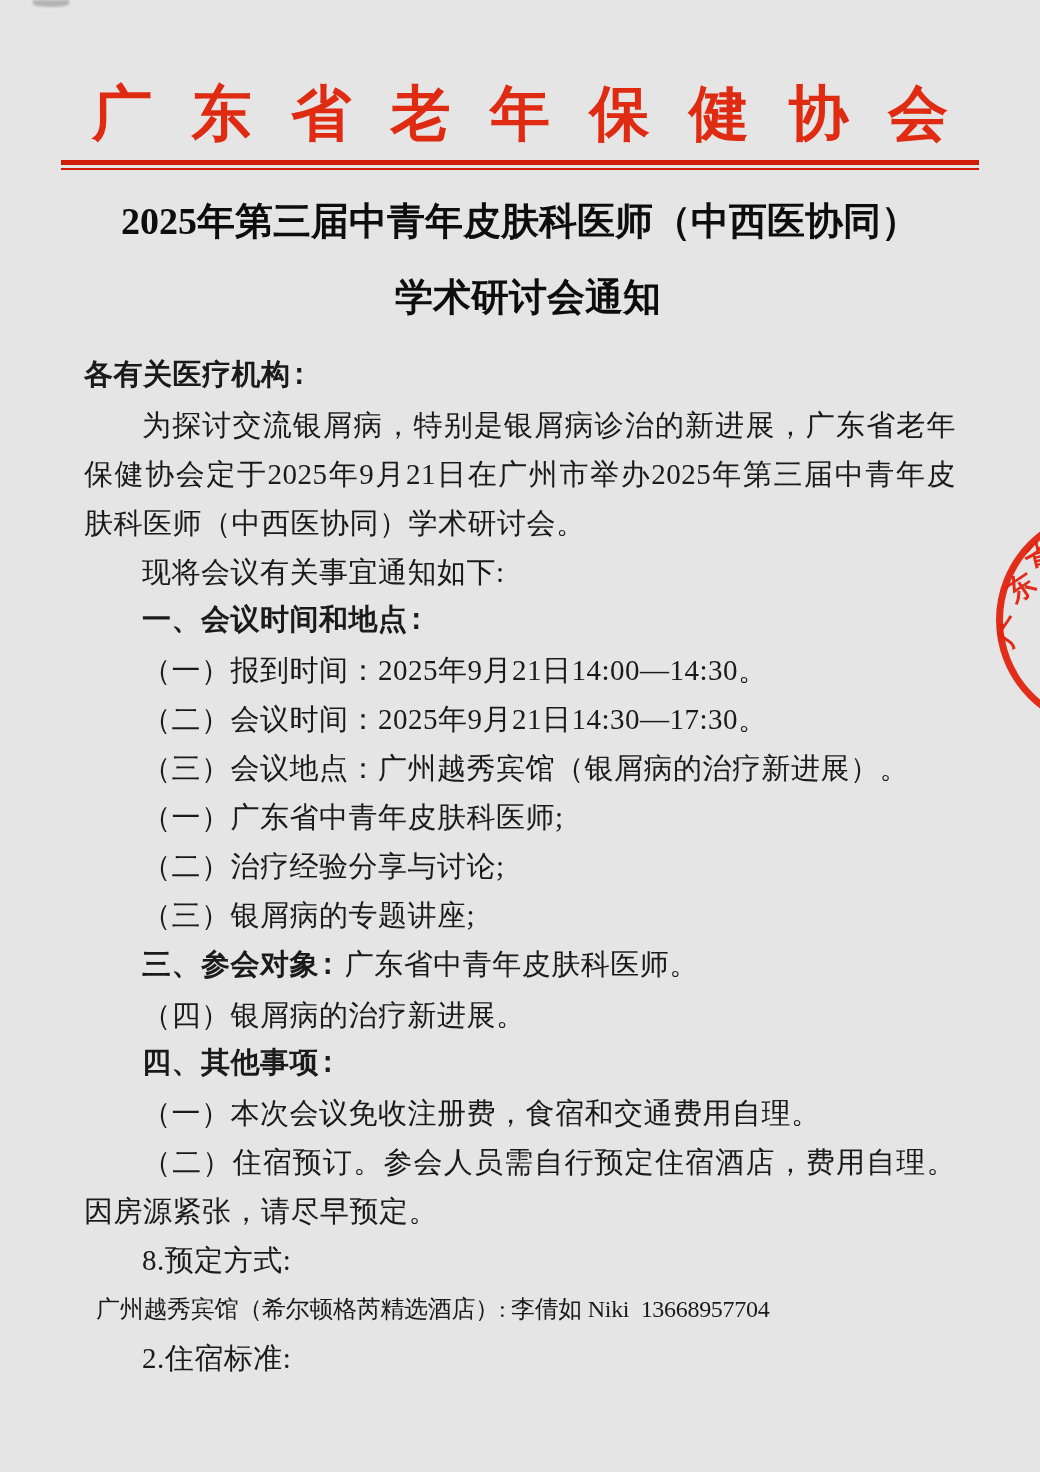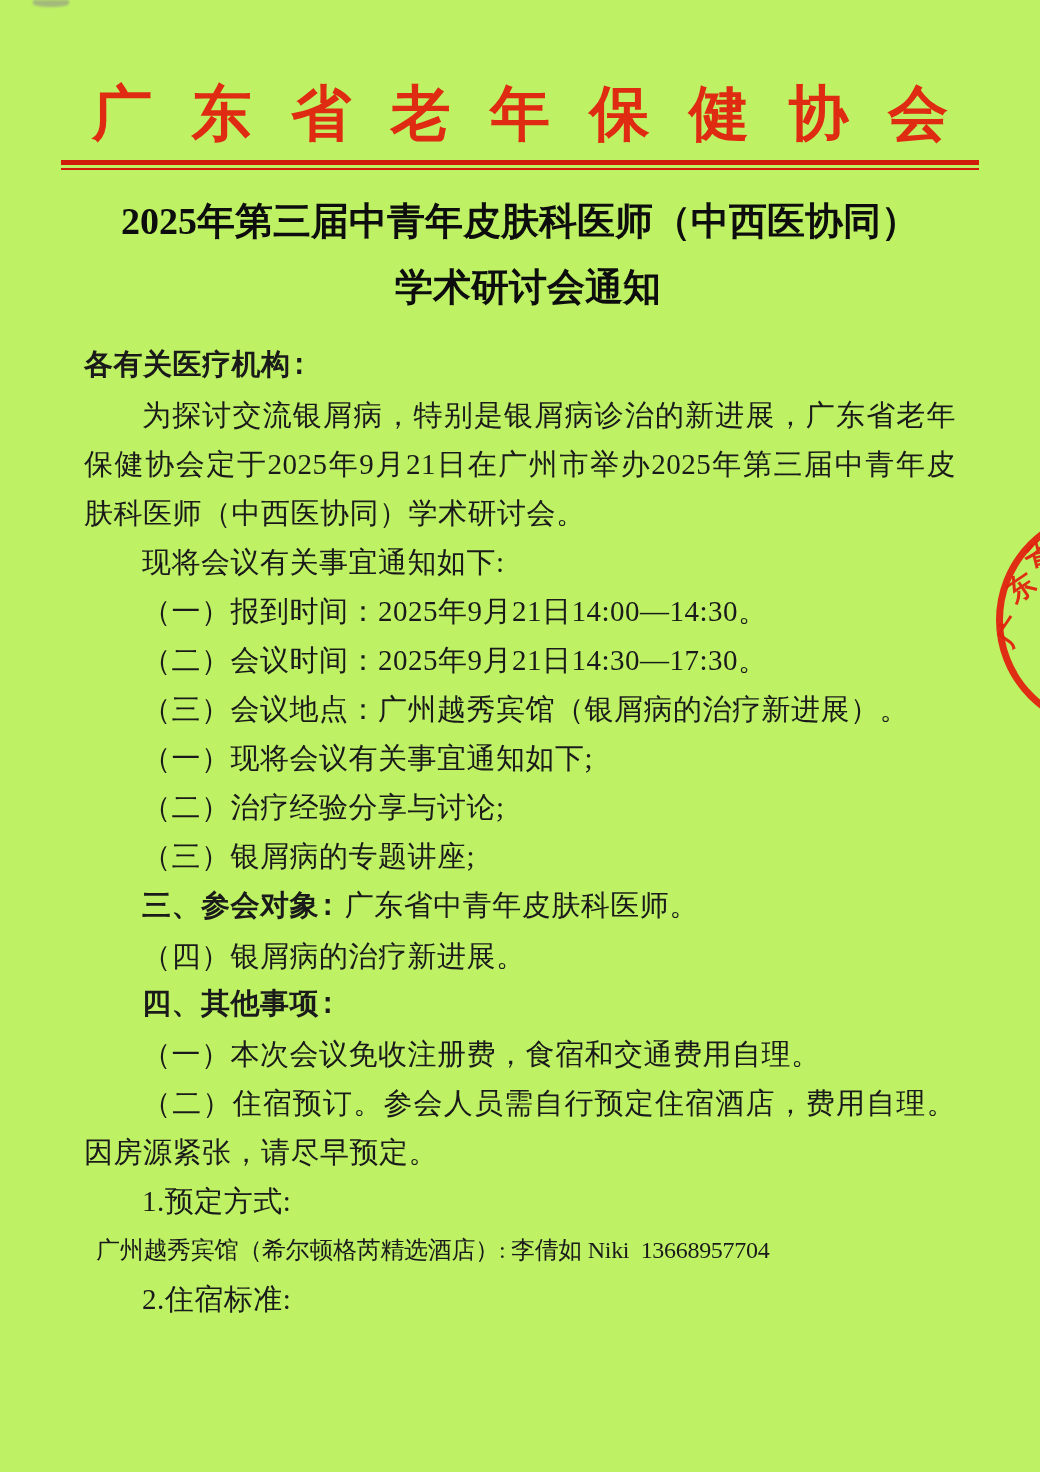--- a/index.html
+++ b/index.html
@@ -1,19 +1,19 @@
 <!DOCTYPE html>
 <html><head>
 <meta charset="utf-8">
 <style>
   html,body{margin:0;padding:0;background:#ffffff;}
   .page{
     position:relative;
     width:1040px;height:1472px;
-    background:#bef264;
+    background:#e5e5e5;
     overflow:hidden;
     font-family:"Liberation Serif","DejaVu Serif",serif;
     color:#1a1a1a;
   }
   
   .smudge{
     position:absolute;left:33px;top:0;width:36px;height:7px;
     background:#8d8d8d;border-radius:0 0 45% 45%;
     opacity:.55;filter:blur(1px);
   }
@@ -31,21 +31,21 @@
   .rule{width:918px;margin:10px auto 0 auto;}
   .rule-thick{height:5px;background:#cf1d0a;}
   .rule-thin{height:2px;background:#cf1d0a;margin-top:3px;}
   .doc-title{
     margin:22px auto 0 auto;
     text-align:center;
     font-size:38px;line-height:58px;
     font-weight:700;color:#0d0d0d;
     font-family:"Liberation Serif","DejaVu Serif",serif;
   }
-  .doc-title.second{margin-top:8px;padding-left:16px;}
+  .doc-title.second{margin-top:18px;padding-left:16px;}
   
   .body-text{
     margin:26px 84px 0 84px;
     font-size:29px;line-height:49px;
     text-align:justify;
     letter-spacing:.5px;
   }
   .body-text p{margin:0;text-indent:2em;}
   .body-text p.no-indent{text-indent:0;}
   .hei{
@@ -93,32 +93,33 @@
       <div class="rule-thin"></div>
     </div>
     <h2 class="doc-title">2025年第三届中青年皮肤科医师（中西医协同）</h2>
     <h2 class="doc-title second">学术研讨会通知</h2>
   </header>
 
   <main class="body-text">
     <p class="hei no-indent">各有关医疗机构:</p>
     <p>为探讨交流银屑病，特别是银屑病诊治的新进展，广东省老年保健协会定于2025年9月21日在广州市举办2025年第三届中青年皮肤科医师（中西医协同）学术研讨会。</p>
     <p>现将会议有关事宜通知如下:</p>
+    <p class="hei">一、会议时间和地点:</p>
     <p>（一）报到时间：2025年9月21日14:00—14:30。</p>
     <p>（二）会议时间：2025年9月21日14:30—17:30。</p>
     <p>（三）会议地点：广州越秀宾馆（银屑病的治疗新进展）。</p>
-    <p>（一）现将会议有关事宜通知如下;</p>
+    <p>（一）广东省中青年皮肤科医师;</p>
     <p>（二）治疗经验分享与讨论;</p>
     <p>（三）银屑病的专题讲座;</p>
     <p><span class="hei">三、参会对象:</span><span> 广东省中青年皮肤科医师。</span></p>
     <p>（四）银屑病的治疗新进展。</p>
     <p class="hei">四、其他事项:</p>
     <p>（一）本次会议免收注册费，食宿和交通费用自理。</p>
     <p>（二）住宿预订。参会人员需自行预定住宿酒店，费用自理。因房源紧张，请尽早预定。</p>
-    <p>1.预定方式:</p>
+    <p>8.预定方式:</p>
     <p class="hotel-line">广州越秀宾馆（希尔顿格芮精选酒店）: 李倩如 Niki  13668957704</p>
     <p>2.住宿标准:</p>
   </main>
 
   <div>
     <div class="seal-ring"></div>
     <span class="seal-char c1">广</span>
     <span class="seal-char c2">东</span>
     <span class="seal-char c3">省</span>
   </div>

